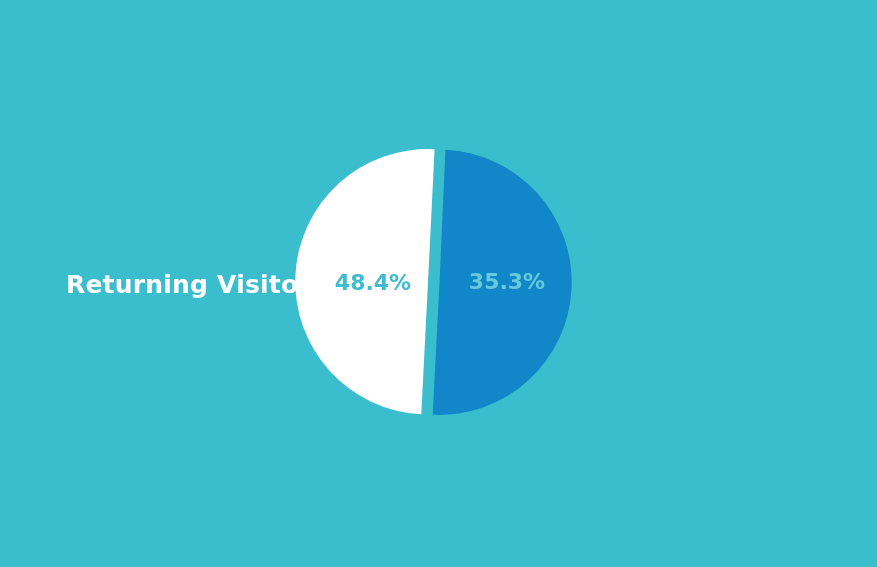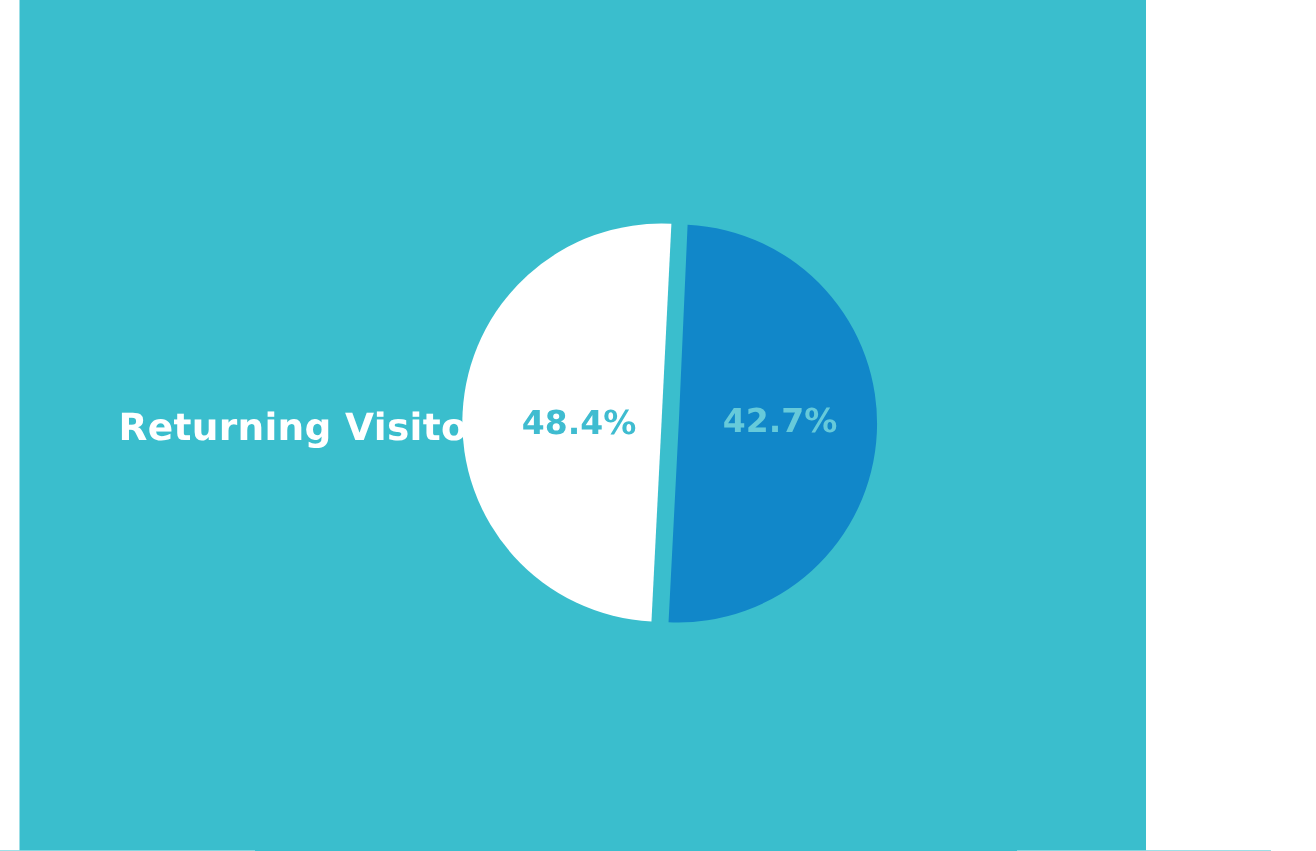--- a/index.html
+++ b/index.html
@@ -7,24 +7,23 @@
     padding: 0;
   }
   body {
     width: 877px;
     height: 567px;
     overflow: hidden;
     font-family: "DejaVu Sans", "Liberation Sans", sans-serif;
   }
   #chart-canvas {
     position: relative;
-    width: 751px;
+    width: 877px;
     height: 567px;
     background: #3abecd;
-    margin-left: 13px;
   }
   #pie-svg {
     position: absolute;
     left: 0;
     top: 0;
     width: 877px;
     height: 567px;
     display: block;
   }
   .axis-label {
@@ -78,15 +77,15 @@
     <path fill="#1187c9" d="M 445.4 149.8
              A 132.5 132.5 0 0 1 432.7 414.8
              L 439.5 282.5 Z"></path>
   </svg>
 
   <div class="axis-label" id="label-left">Returning Visitors</div>
 
 
   <div class="pct-label" id="pct-left">48.4%</div>
 
-  <div class="pct-label" id="pct-right">42.7%</div>
+  <div class="pct-label" id="pct-right">35.3%</div>
 
 </div>
 
 </body></html>

